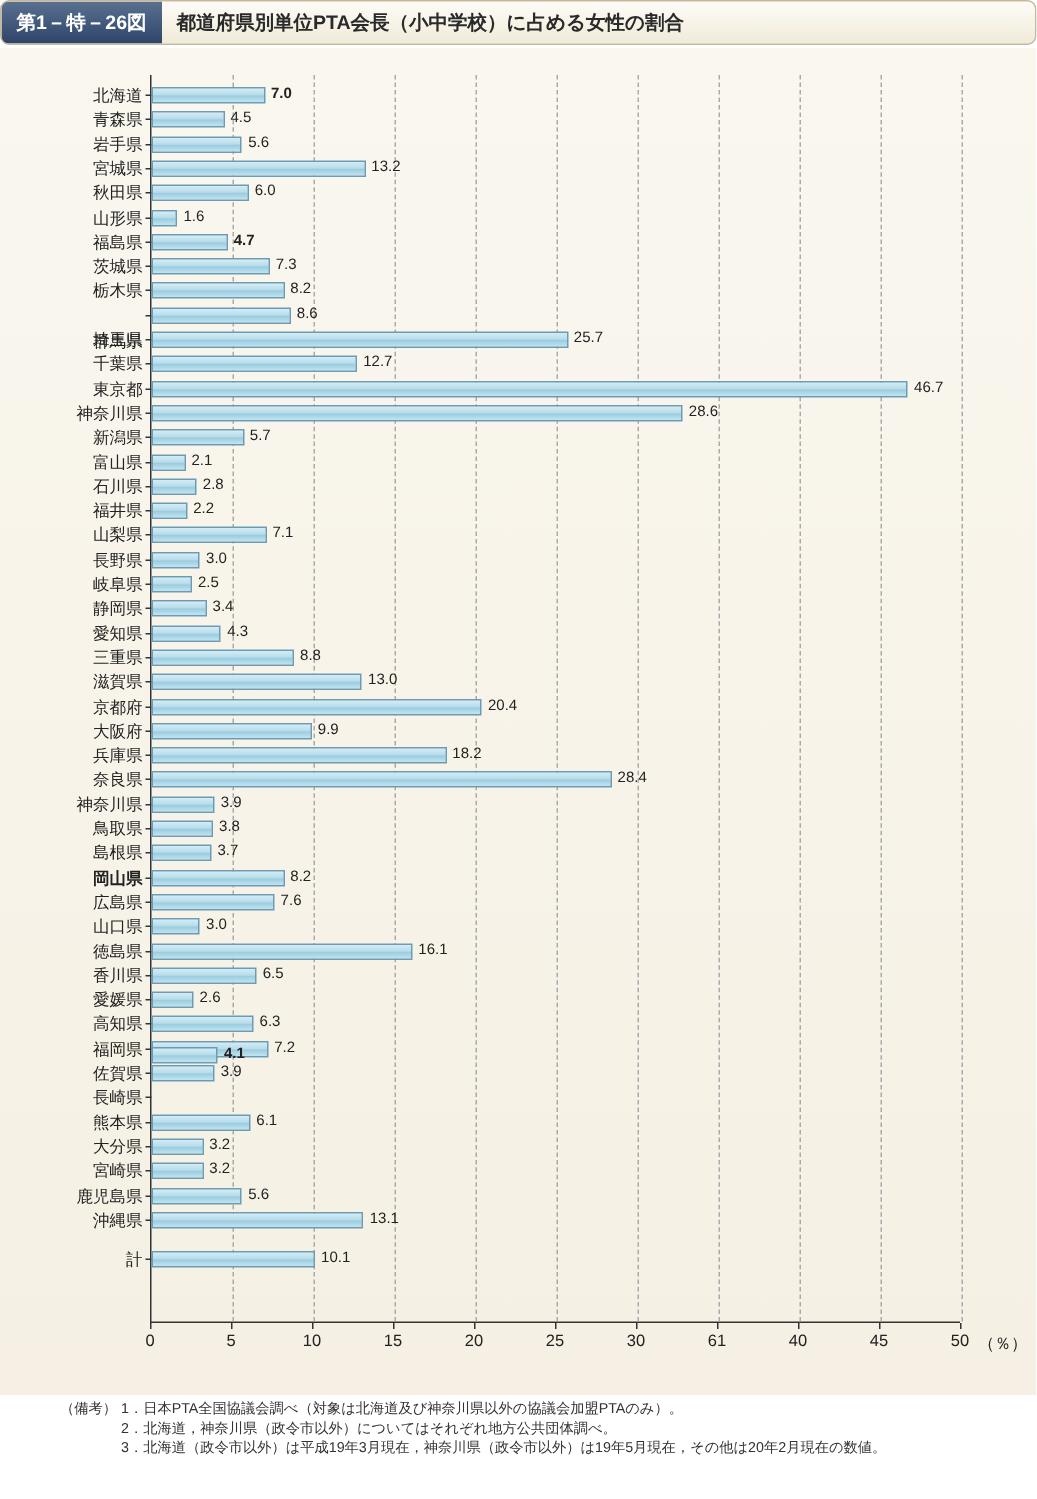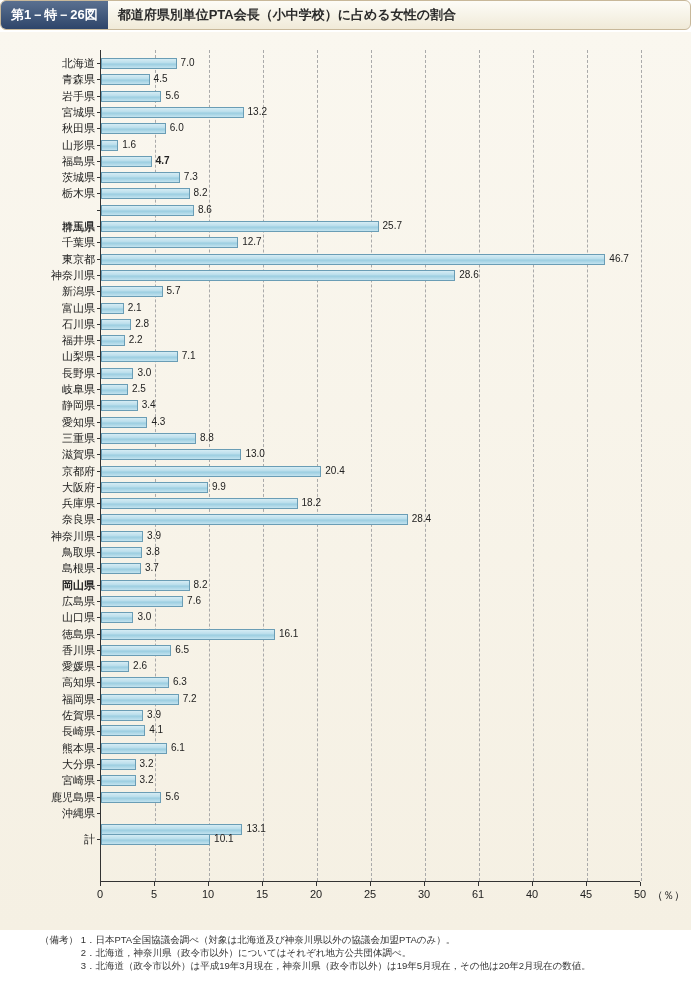--- a/index.html
+++ b/index.html
@@ -150,21 +150,21 @@
           <div class="grid-line" style="left: 216px;"></div>
           <div class="grid-line" style="left: 270px;"></div>
           <div class="grid-line" style="left: 324px;"></div>
           <div class="grid-line" style="left: 378px;"></div>
           <div class="grid-line" style="left: 432px;"></div>
           <div class="grid-line" style="left: 486px;"></div>
           <div class="grid-line" style="left: 540px;"></div>
           <div style="position: absolute; left: -4px; top: 13px; width: 4px; height: 1px; background: rgb(51, 51, 51);"></div>
           <div class="row" style="top: 5px;">
             <div class="bar" style="left: 0px; width: 75.6px;"></div>
-            <div class="val" style="left: 79.6px;">7.0</div>
+            <div class="val" style="left: 79.6px; font-weight: bold;">7.0</div>
           </div>
           <div style="position: absolute; left: -4px; top: 29.3px; width: 4px; height: 1px; background: rgb(51, 51, 51);"></div>
           <div class="row" style="top: 21.3px;">
             <div class="bar" style="left: 0px; width: 48.6px;"></div>
             <div class="val" style="left: 52.6px;">4.5</div>
           </div>
           <div style="position: absolute; left: -4px; top: 45.6px; width: 4px; height: 1px; background: rgb(51, 51, 51);"></div>
           <div class="row" style="top: 37.6px;">
             <div class="bar" style="left: 0px; width: 60.48px;"></div>
             <div class="val" style="left: 64.48px;">5.6</div>
@@ -353,21 +353,21 @@
           <div class="row" style="top: 640.7px;">
             <div class="bar" style="left: 0px; width: 77.76px;"></div>
             <div class="val" style="left: 81.76px;">7.2</div>
           </div>
           <div style="position: absolute; left: -4px; top: 665px; width: 4px; height: 1px; background: rgb(51, 51, 51);"></div>
           <div class="row" style="top: 657px;">
             <div class="bar" style="left: 0px; width: 42.12px;"></div>
             <div class="val" style="left: 46.12px;">3.9</div>
           </div>
           <div style="position: absolute; left: -4px; top: 681.3px; width: 4px; height: 1px; background: rgb(51, 51, 51);"></div>
-          <div class="row" style="top: 672px;">
+          <div class="row" style="top: 645px; font-weight: bold;">
             <div class="bar" style="left: 0px; width: 44.28px;"></div>
             <div class="val" style="left: 48.28px;">4.1</div>
           </div>
           <div style="position: absolute; left: -4px; top: 697.6px; width: 4px; height: 1px; background: rgb(51, 51, 51);"></div>
           <div class="row" style="top: 689.6px;">
             <div class="bar" style="left: 0px; width: 65.88px;"></div>
             <div class="val" style="left: 69.88px;">6.1</div>
           </div>
           <div style="position: absolute; left: -4px; top: 713.9px; width: 4px; height: 1px; background: rgb(51, 51, 51);"></div>
           <div class="row" style="top: 705.9px;">
@@ -378,21 +378,21 @@
           <div class="row" style="top: 722.2px;">
             <div class="bar" style="left: 0px; width: 34.56px;"></div>
             <div class="val" style="left: 38.56px;">3.2</div>
           </div>
           <div style="position: absolute; left: -4px; top: 746.5px; width: 4px; height: 1px; background: rgb(51, 51, 51);"></div>
           <div class="row" style="top: 738.5px;">
             <div class="bar" style="left: 0px; width: 60.48px;"></div>
             <div class="val" style="left: 64.48px;">5.6</div>
           </div>
           <div style="position: absolute; left: -4px; top: 762.8px; width: 4px; height: 1px; background: rgb(51, 51, 51);"></div>
-          <div class="row" style="top: 754.8px; margin-top: 16px;">
+          <div class="row" style="top: 754.8px;">
             <div class="bar" style="left: 0px; width: 141.48px;"></div>
             <div class="val" style="left: 145.48px;">13.1</div>
           </div>
           <div style="position: absolute; left: -4px; top: 789.1px; width: 4px; height: 1px; background: rgb(51, 51, 51);"></div>
           <div class="row" style="top: 781.1px;">
             <div class="bar" style="left: 0px; width: 109.08px;"></div>
             <div class="val" style="left: 113.08px;">10.1</div>
           </div>
         </div>
       <div class="xaxis" id="xaxis">

